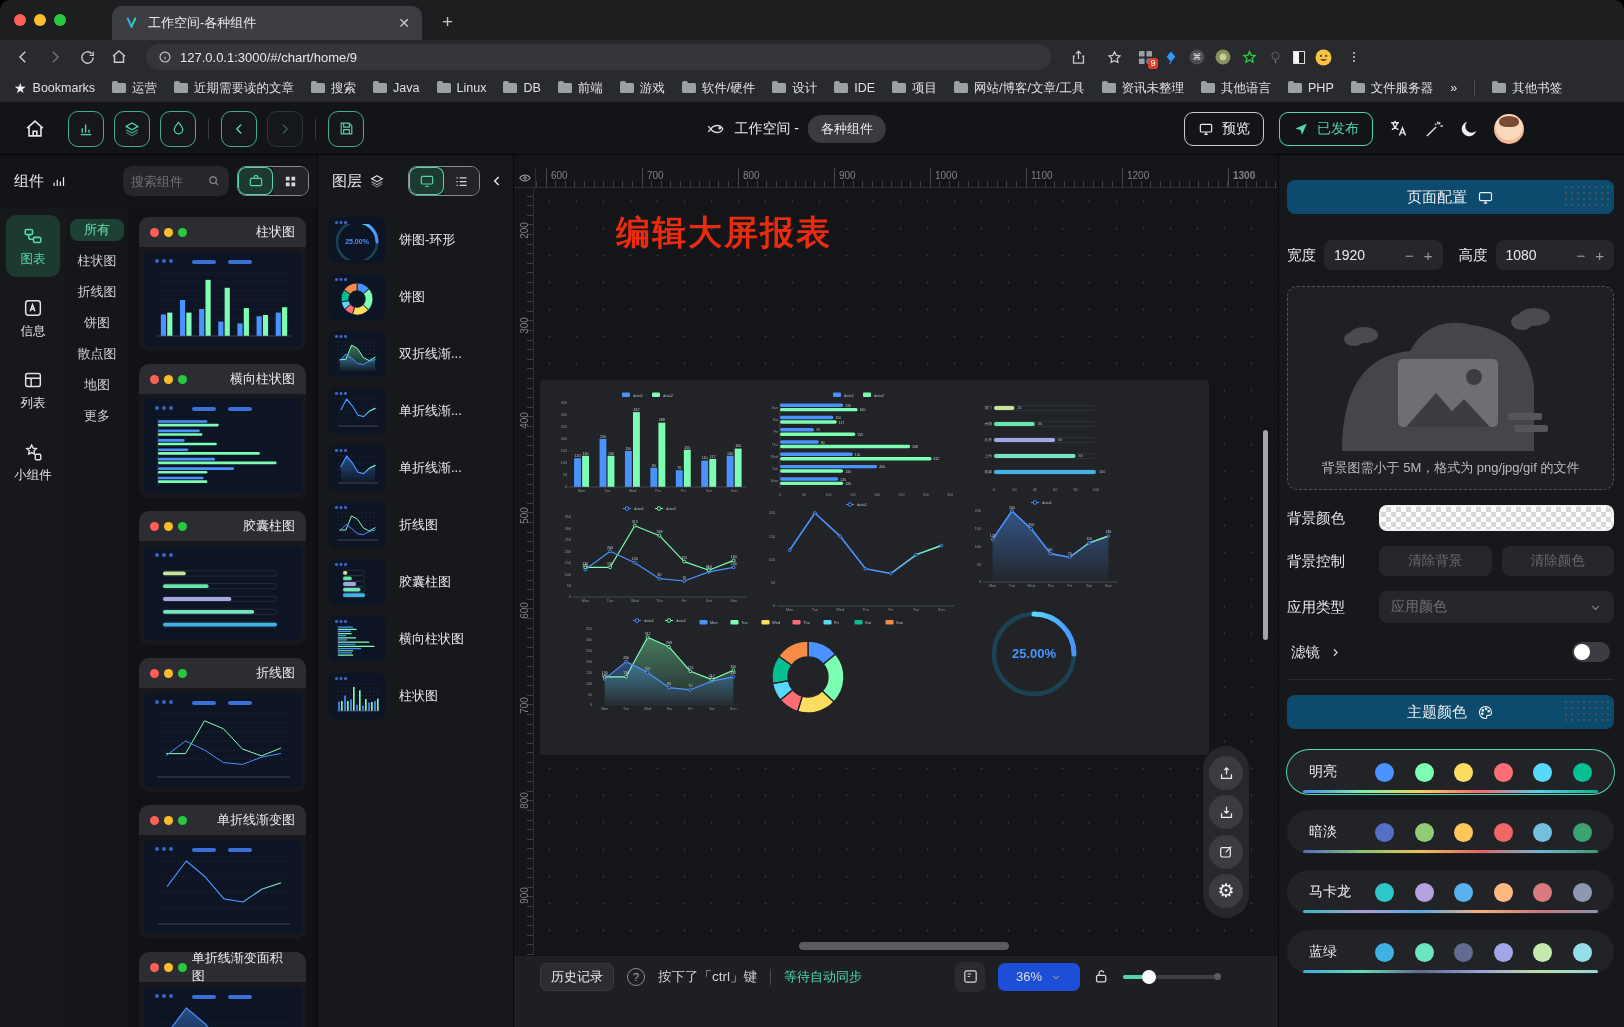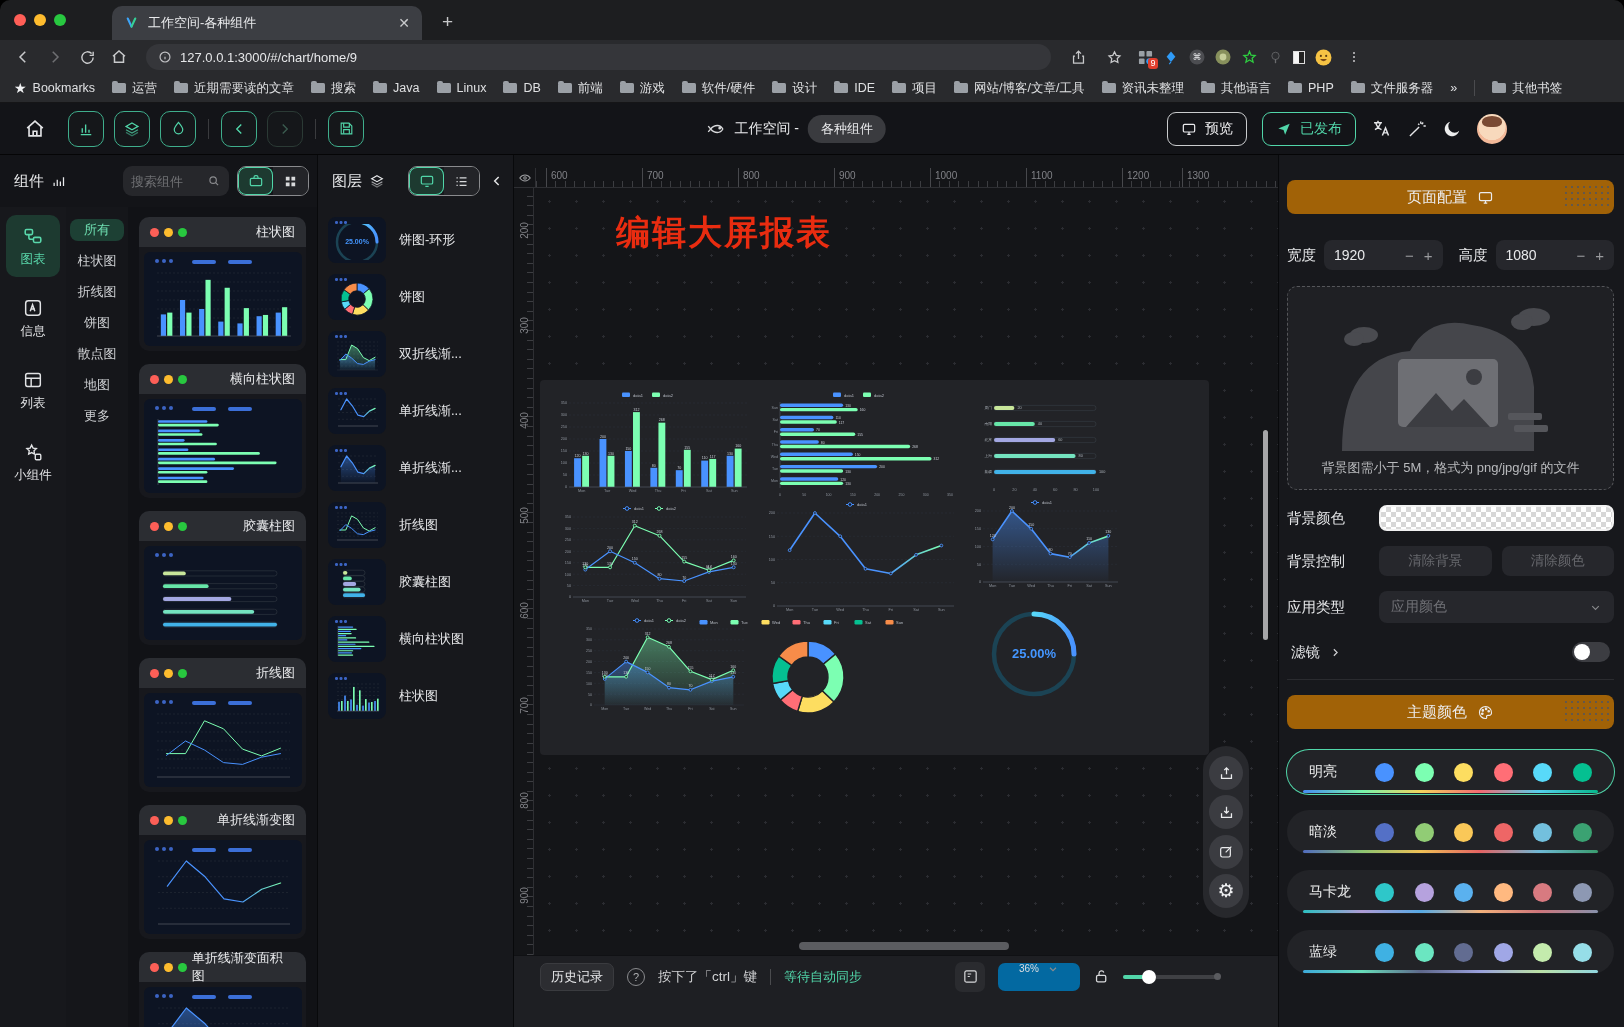--- a/index.html
+++ b/index.html
@@ -22,21 +22,21 @@
 .exico{position:relative;width:16px;height:16px;display:grid;place-items:center}
 .badge9{position:absolute;right:-5px;bottom:-4px;background:#e03e2d;color:#fff;font-size:9px;border-radius:3px;padding:0 2.5px;line-height:11px}
 .halfsq{width:12px;height:13px;border:1.5px solid #ddd;background:linear-gradient(90deg,#f4f4f4 50%,#222 50%)}
 .bmrow{height:29px;background:#292a2d;display:flex;align-items:center;padding:0 14px;gap:17px;font-size:12.5px;color:#dfe0e2;border-bottom:1px solid #151517;flex-shrink:0;white-space:nowrap;overflow:hidden}
 .bm{display:flex;align-items:center;gap:6px}
 .folder{width:14px;height:10px;background:#9ba0a6;border-radius:1.5px;position:relative;flex-shrink:0}
 .folder::before{content:'';position:absolute;top:-2.5px;left:0;width:6px;height:3px;background:#9ba0a6;border-radius:2px 2px 0 0}
 .bmstar{color:#f0f1f3;font-size:14px}
 .bmsep{width:1px;height:16px;background:#4a4b4e}
 
-.topbar{height:52px;background:#131418;display:flex;align-items:center;padding:0 17px 0 24px;border-bottom:1px solid #050506;position:relative;flex-shrink:0}
+.topbar{height:52px;background:#131418;display:flex;align-items:center;padding:0 0 0 24px;border-bottom:1px solid #050506;position:relative;flex-shrink:0}
 .homeic{color:#e2e3e5;margin-right:22px}
 .tbgroup{display:flex;gap:10px;align-items:center}
 .tbtn{width:36px;height:36px;border:1px solid #3fae8c;border-radius:10px;display:grid;place-items:center;color:#51d6a9;background:#15171a}
 .tbtn.dim{border-color:#2b3a35;color:#3b5c50}
 .vsep{width:1px;height:20px;background:#3a3b3e;margin:0 12px}
 .titlewrap{position:absolute;left:49%;transform:translateX(-50%);display:flex;align-items:center;gap:9px;color:#e8e9eb;font-size:14px}
 .titlepill{background:#3a3b3f;border-radius:14px;padding:5px 13px;font-size:13px}
 .tb-right{margin-left:auto;display:flex;align-items:center;gap:15px;padding-right:100px}
 .btn-preview{height:34px;border:1px solid #caccce;border-radius:9px;padding:0 13px;display:flex;align-items:center;gap:8px;color:#ececee;font-size:14px;background:transparent}
 .btn-publish{height:34px;border:1px solid #51d6a9;border-radius:9px;padding:0 13px;display:flex;align-items:center;gap:8px;color:#51d6a9;font-size:14px;background:transparent}
@@ -97,29 +97,29 @@
 .gearglyph{font-size:19px;line-height:1;color:#f0f1f3}
 .hscroll{position:absolute;left:285px;bottom:77px;width:210px;height:8px;border-radius:4px;background:#5b5c60}
 .vscroll{position:absolute;left:749px;top:275px;width:5px;height:210px;border-radius:3px;background:#bfc0c2;opacity:.85}
 .statusbar{position:absolute;left:0;right:0;bottom:0;height:72px;background:#1e1f23;border-top:1px solid #101114;display:flex;align-items:center;padding:0 60px 30px 26px;gap:13px}
 .histbtn{height:28px;padding:0 10px;background:#2c2d31;border:1px solid #3a3b3f;border-radius:7px;color:#e8e9eb;font-size:13px;display:grid;place-items:center}
 .qmark{width:18px;height:18px;border:1.4px solid #8a8b8e;border-radius:50%;color:#aeafb2;font-size:11px;display:grid;place-items:center}
 .keyhint{color:#d2d3d5;font-size:13.5px}
 .ssep{width:1px;height:16px;background:#4a4b4e}
 .synctxt{color:#51d6a9;font-size:13px}
 .panelbtn{margin-left:auto;width:30px;height:30px;background:#2a2b2f;border-radius:7px;display:grid;place-items:center;color:#d8d9db}
-.zoomsel{width:82px;height:28px;background:#0369a1;border-radius:7px;display:flex;align-items:flex-start;justify-content:center;gap:8px;color:#dcdde0;font-size:10px}
+.zoomsel{width:82px;height:28px;background:#1d4ed8;border-radius:7px;display:flex;align-items:center;justify-content:center;gap:8px;color:#dcdde0;font-size:13px}
 .lockic{color:#d8d9db}
 .slider{width:95px;height:4px;background:#3f4044;border-radius:2px;position:relative}
 .slider .fill{position:absolute;left:0;width:26px;height:4px;background:#51d6a9;border-radius:2px}
 .slider .knob{position:absolute;left:19px;top:-5px;width:14px;height:14px;background:#fff;border-radius:50%}
 .slider::after{content:'';position:absolute;right:-3px;top:-1.5px;width:7px;height:7px;border-radius:50%;background:#5a5b5f}
 
 .rightpanel{width:346px;background:#17181c;border-left:1px solid #08090b;padding:25px 10px 0 8px;display:flex;flex-direction:column;flex-shrink:0;overflow:hidden}
-.section-btn{height:34px;background:#a16207;border-radius:8px;display:flex;align-items:center;justify-content:center;gap:10px;color:#ececee;font-size:15px;position:relative;overflow:hidden;flex-shrink:0}
+.section-btn{height:34px;background:#0c4a6e;border-radius:8px;display:flex;align-items:center;justify-content:center;gap:10px;color:#ececee;font-size:15px;position:relative;overflow:hidden;flex-shrink:0}
 .section-btn::after{content:'';position:absolute;right:5px;top:4px;bottom:4px;width:46px;background-image:radial-gradient(#55565b 1px,transparent 1px);background-size:6px 6px;opacity:.8}
 .sizerow{display:flex;align-items:center;gap:8px;margin-top:26px}
 .slabel{font-size:14.5px;color:#e6e7e9;flex-shrink:0}
 .stepper{flex:1;height:30px;background:#26272c;border-radius:8px;display:flex;align-items:center;padding:0 10px;color:#e8e9eb;font-size:14px;gap:6px;min-width:0}
 .stepper .pm{margin-left:auto;color:#9a9b9e;display:flex;gap:10px;font-size:15px}
 .upload{margin-top:16px;height:204px;border:1px dashed #55565a;border-radius:10px;background:#1f2024;display:flex;flex-direction:column;align-items:center;justify-content:flex-end;padding-bottom:12px;position:relative;overflow:hidden;flex-shrink:0}
 .uphint{color:#b9babd;font-size:13px;z-index:1}
 .row{display:flex;align-items:center;margin-top:15px;gap:6px;flex-shrink:0}
 .rowlabel{width:86px;font-size:14.5px;color:#e6e7e9;flex-shrink:0}
 .colorbar{flex:1;height:26px;border-radius:8px;border:2px solid #f2f2f2;background-image:linear-gradient(45deg,#d7d7d7 25%,transparent 25%,transparent 75%,#d7d7d7 75%),linear-gradient(45deg,#d7d7d7 25%,#fff 25%,#fff 75%,#d7d7d7 75%);background-size:10px 10px;background-position:0 0,5px 5px;background-color:#fff}
@@ -948,21 +948,21 @@
           </svg>
         </div>
       <div class="ruler-h">
           <span class="rhl" style="left: 15px;">600</span>
           <span class="rhl" style="left: 111px;">700</span>
           <span class="rhl" style="left: 207px;">800</span>
           <span class="rhl" style="left: 303px;">900</span>
           <span class="rhl" style="left: 399px;">1000</span>
           <span class="rhl" style="left: 495px;">1100</span>
           <span class="rhl" style="left: 591px;">1200</span>
-          <span class="rhl" style="left: 651px;">1300</span>
+          <span class="rhl" style="left: 697px; font-weight: bold;">1300</span>
         </div>
       <div class="ruler-v">
           <span class="rvl" style="top: 37px;">200</span>
           <span class="rvl" style="top: 132px;">300</span>
           <span class="rvl" style="top: 227px;">400</span>
           <span class="rvl" style="top: 322px;">500</span>
           <span class="rvl" style="top: 417px;">600</span>
           <span class="rvl" style="top: 512px;">700</span>
           <span class="rvl" style="top: 607px;">800</span>
           <span class="rvl" style="top: 702px;">900</span>

